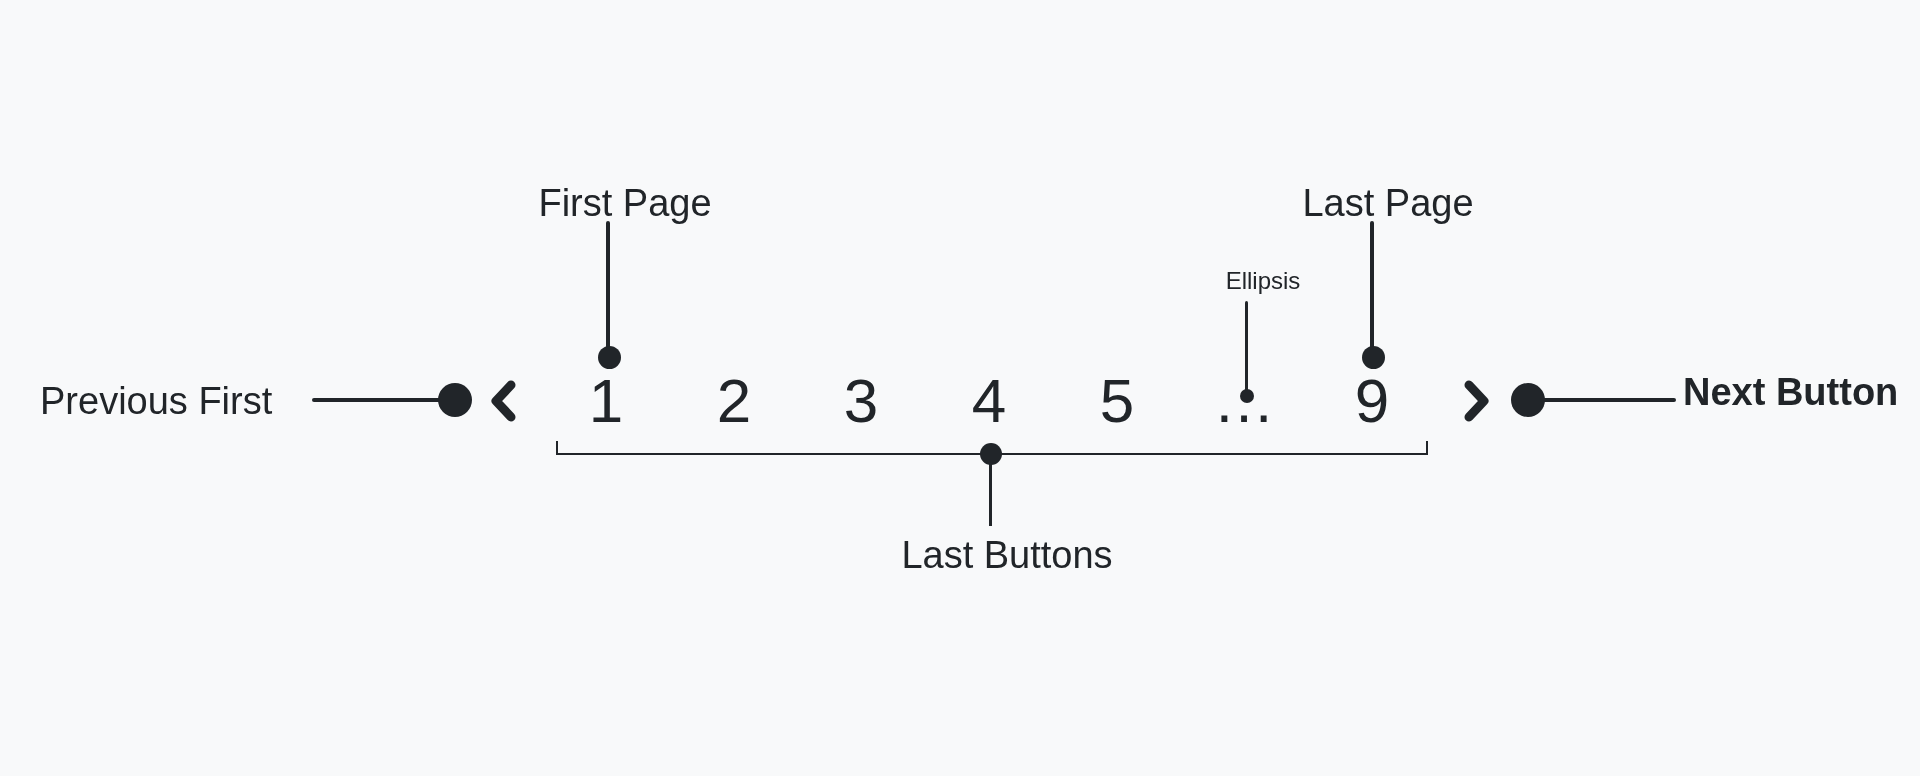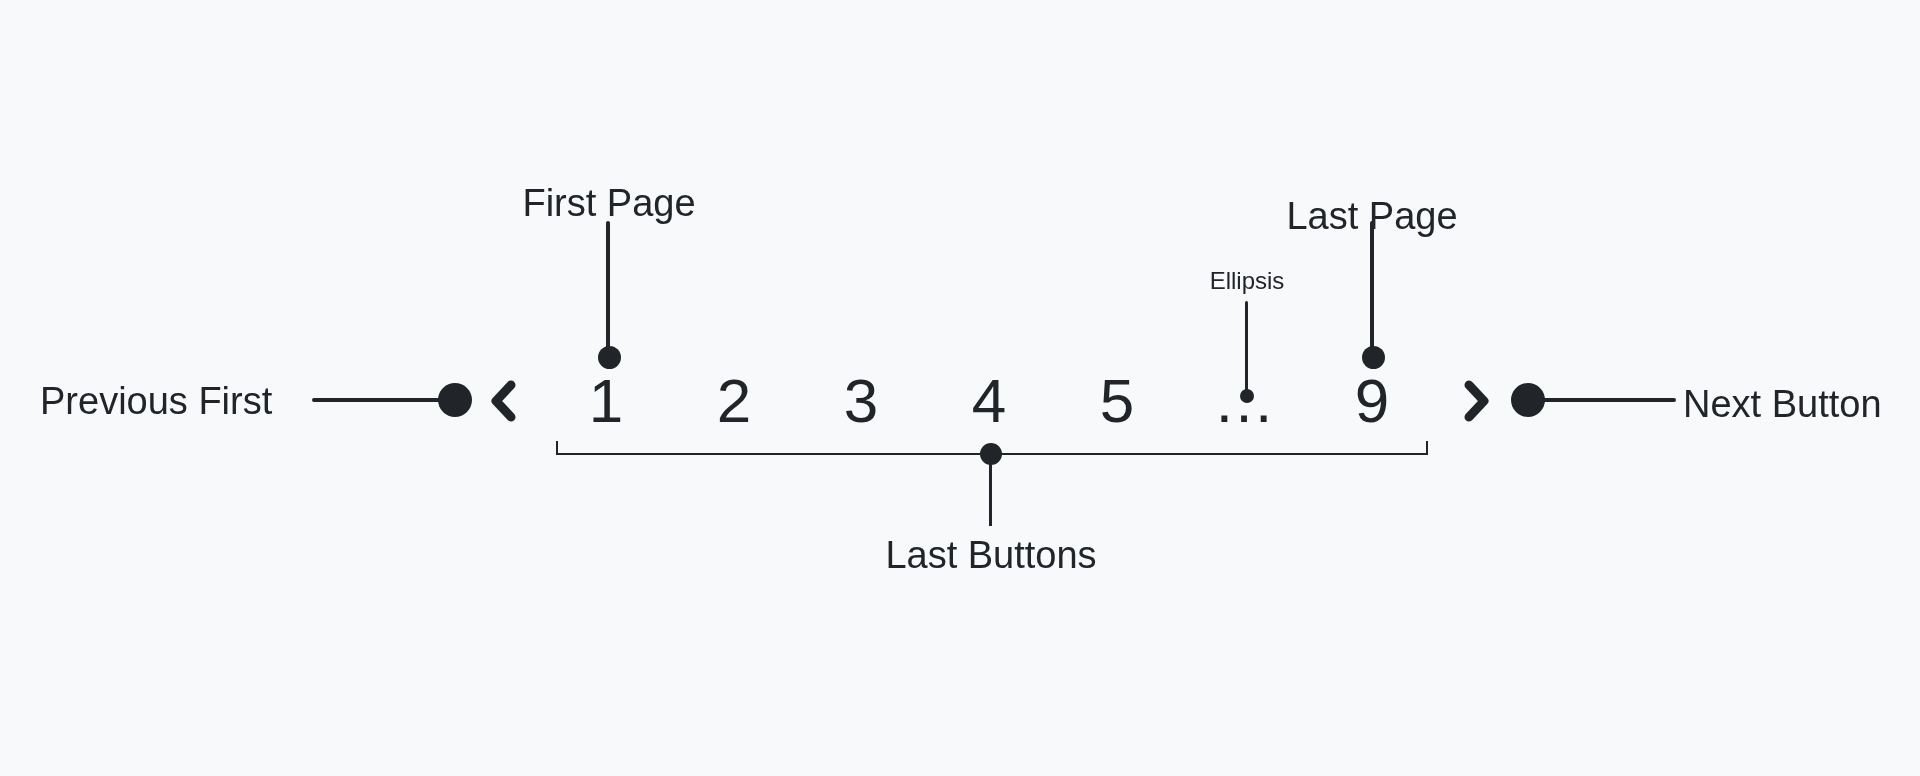--- a/index.html
+++ b/index.html
@@ -17,31 +17,31 @@
   .canvas{position:relative;width:1920px;height:776px;background:var(--bg);}
 
   
   .label{
     position:absolute;
     font-size:38px;
     line-height:40px;
     color:var(--ink);
     white-space:nowrap;
   }
-  .label.centered{transform:translateX(-50%);}
+  .label.centered{transform:translateX(-50%);margin-left:16px;}
   .dot{
     position:absolute;
     background:var(--ink);
     border-radius:50%;
   }
   .hline,.vline{position:absolute;background:var(--ink);}
 
   
   .prev-label{left:40px;top:381px;}
-  .next-label{left:1683px;top:384px;}
+  .next-label{left:1683px;top:372px;font-weight:bold;}
 
   .prev-leader{left:312px;top:398px;width:132px;height:4px;border-radius:2px;}
   .next-leader{left:1540px;top:398px;width:136px;height:4px;border-radius:2px;}
 
   .prev-dot{left:438px;top:383px;width:34px;height:34px;}
   .next-dot{left:1511px;top:383px;width:34px;height:34px;}
 
   .chevron{position:absolute;width:30px;height:44px;top:379px;}
   .chevron-left{left:488px;}
   .chevron-right{left:1462px;}
@@ -56,21 +56,21 @@
     font-size:62px;
     line-height:70px;
     text-align:center;
     color:var(--ink);
   }
   .p0{left:542px;} .p1{left:670px;} .p2{left:797px;}
   .p3{left:925px;} .p4{left:1053px;} .p5{left:1180px;} .p6{left:1308px;}
 
   
   .first-label{left:609px;top:183px;}
-  .last-label{left:1372px;top:196px;}
+  .last-label{left:1372px;top:183px;}
   .first-line{left:606px;top:221px;width:4px;height:130px;border-radius:2px;}
   .last-line{left:1370px;top:221px;width:4px;height:130px;border-radius:2px;}
   .first-dot{left:598px;top:346px;width:23px;height:23px;}
   .last-dot{left:1362px;top:346px;width:23px;height:23px;}
 
   
   .ellipsis-label{left:1247px;top:268px;font-size:24px;line-height:26px;}
   .ellipsis-line{left:1245px;top:301px;width:3px;height:90px;border-radius:1.5px;}
   .ellipsis-dot{left:1240px;top:389px;width:14px;height:14px;}
 

